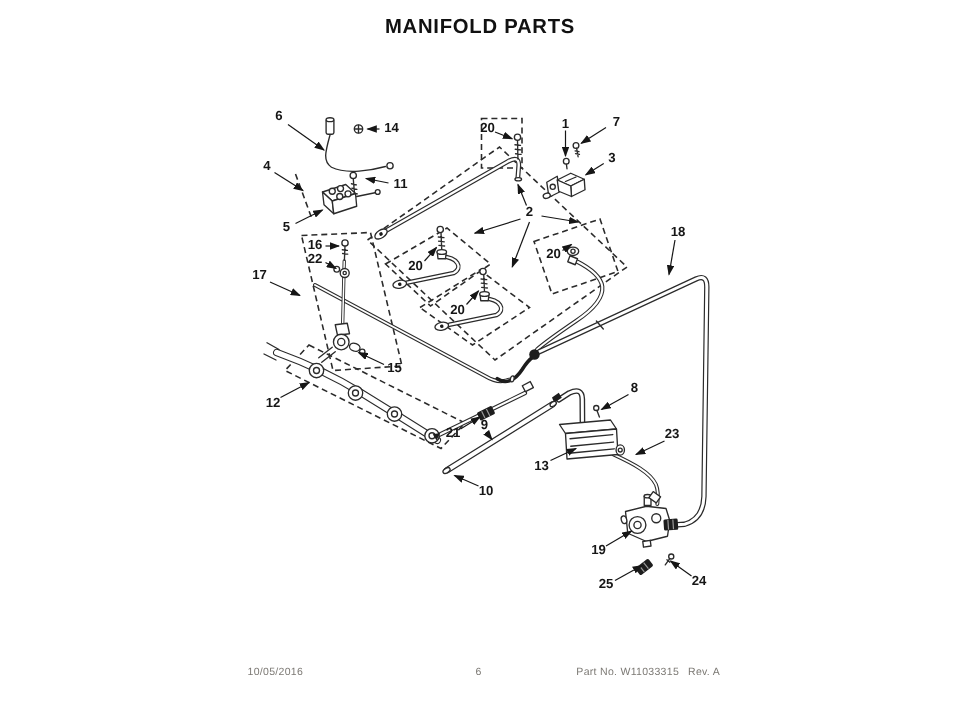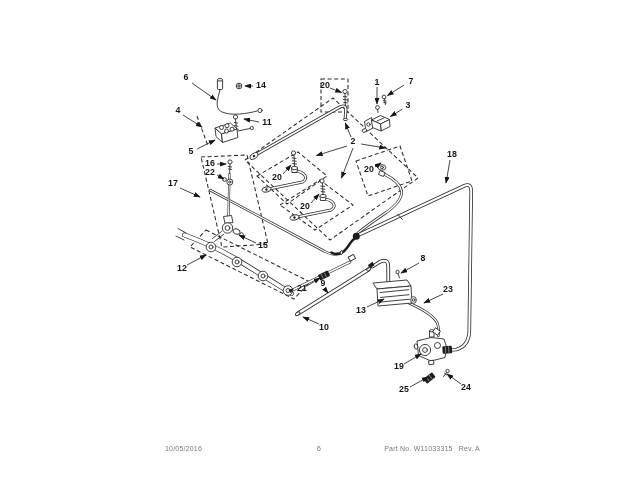--- a/index.html
+++ b/index.html
@@ -20,20 +20,21 @@
   .tubeO{stroke:#2b2b2b;fill:none;stroke-linecap:round;stroke-linejoin:round;}
   .tubeI{stroke:#ffffff;fill:none;stroke-linecap:round;stroke-linejoin:round;}
   .leader{stroke:#161616;stroke-width:.8;}
   .plabel{font:600 8.8px "Liberation Sans",sans-serif;fill:#161616;
           text-anchor:middle;dominant-baseline:middle;}
 </style>
 </head>
 <body>
 
 <div class="page">
+  <div class="title">MANIFOLD PARTS</div>
 
   <svg width="640" height="480" viewBox="0 0 640 480">
     <defs>
       <marker id="arrow" markerWidth="7" markerHeight="5" refX="6.2" refY="2.5" orient="auto" markerUnits="userSpaceOnUse">
         <path d="M0,0 L7,2.5 L0,5 Z" fill="#161616"></path>
       </marker>
     </defs>
 
     <g>
       <path class="dash" d="M321,79 L348,79 L348,112 L321,112 Z"></path>

